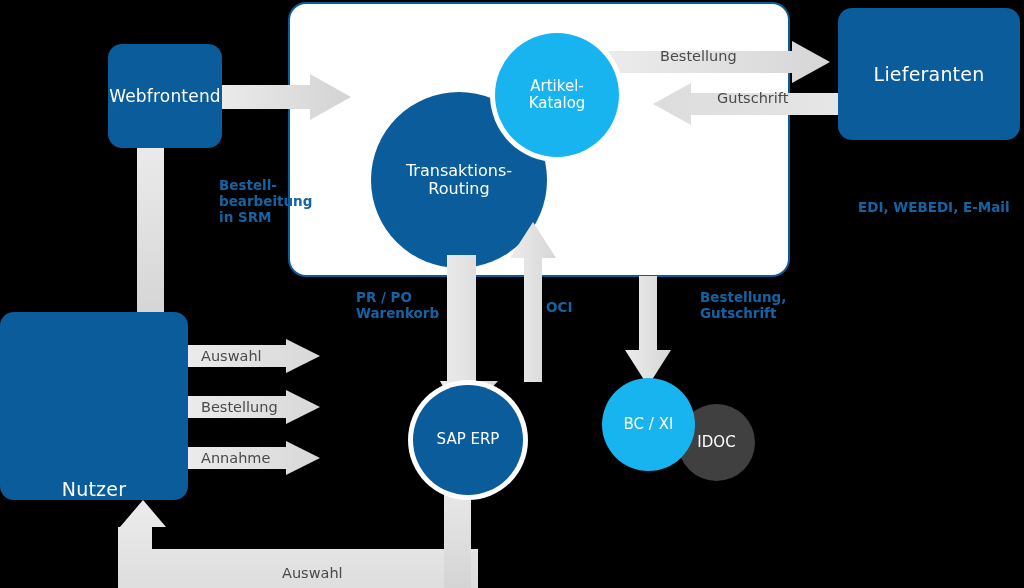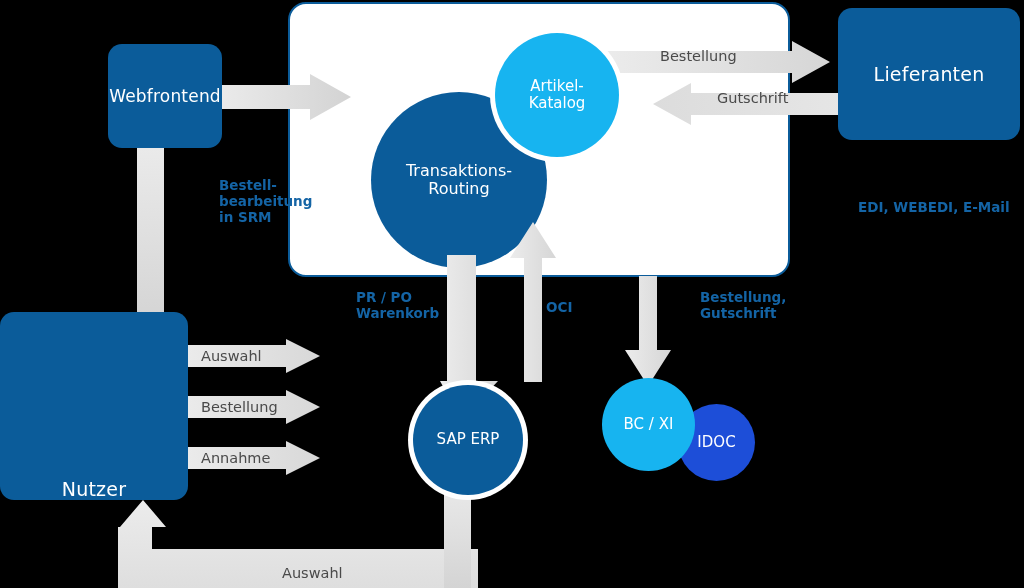--- a/index.html
+++ b/index.html
@@ -9,21 +9,21 @@
 
   
   .box{position:absolute;background:#0B5C9A;border-radius:14px;
        display:flex;align-items:center;justify-content:center;
        color:#fff;font-size:17px;letter-spacing:.2px;}
   .circle{position:absolute;border-radius:50%;
           display:flex;align-items:center;justify-content:center;
           color:#fff;text-align:center;line-height:1.15;}
   .c-dark{background:#0B5C9A;}
   .c-light{background:#17B4F0;}
-  .c-red{background:#1d4ed8;}
+  .c-red{background:#404040;}
   .ring{box-shadow:0 0 0 5px #ffffff;}
 
   .panel{position:absolute;left:288px;top:2px;width:502px;height:275px;
          background:#fff;border:2px solid #0B5C9A;border-radius:18px;
          box-sizing:border-box;}
   .barv{position:absolute;background:linear-gradient(180deg,#ececec 0%,#dedede 60%,#d4d4d4 100%);}
 
   .arrow{position:absolute;}
   .arrow svg{display:block;width:100%;height:100%;}
 

